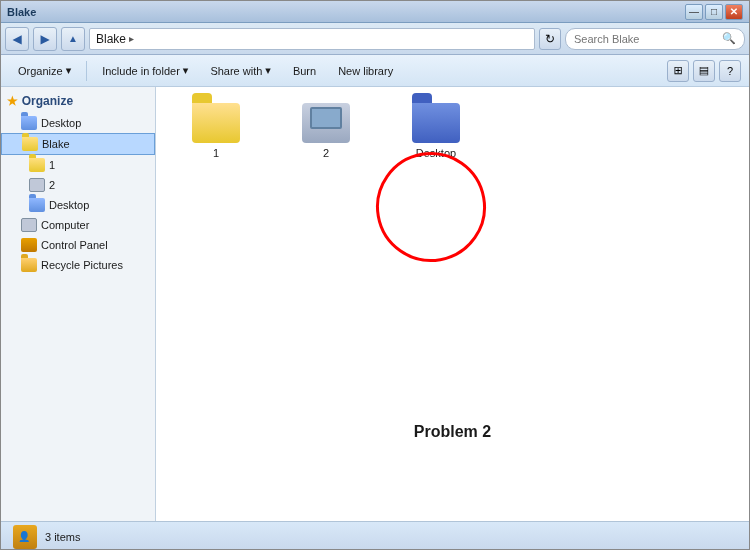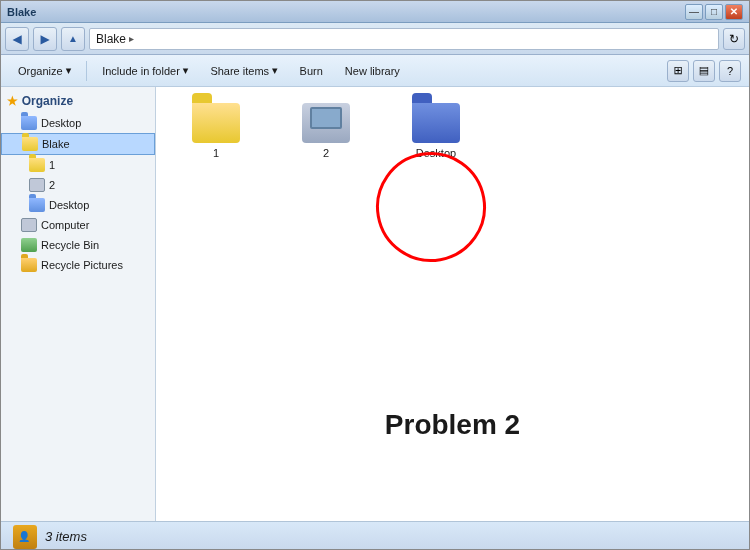--- a/index.html
+++ b/index.html
@@ -382,21 +382,21 @@
       pointer-events: none;
       transform: rotate(-10deg);
     }
 
     
     .problem-text {
       position: absolute;
       bottom: 80px;
       left: 50%;
       transform: translateX(-50%);
-      font-size: 28px;
+      font-size: 16px;
       font-weight: bold;
       color: #1a1a1a;
     }
 
     
     .status-bar {
       height: 30px;
       background: linear-gradient(to bottom, #d8e8f8, #c8d8ec);
       border-top: 1px solid #b0c4d8;
       display: flex;
@@ -409,23 +409,22 @@
       height: 24px;
       background: linear-gradient(to bottom, #e8a820, #c08010);
       border-radius: 3px;
       display: flex;
       align-items: center;
       justify-content: center;
       color: white;
       font-size: 10px;
     }
     .status-text {
-      font-size: 13px;
+      font-size: 11px;
       color: #1a1a1a;
-      font-style: italic;
     }
   </style>
 </head>
 <body>
 
 <div class="title-bar">
   <span class="title-bar-text">Blake</span>
   <div class="title-bar-buttons">
     <div class="title-btn">—</div>
     <div class="title-btn">□</div>
@@ -435,34 +434,38 @@
 
 <div class="address-bar">
   <div class="nav-btn">◀</div>
   <div class="nav-btn">▶</div>
   <div class="nav-btn" style="font-size:10px;">▲</div>
   <div class="address-path">
     <span>Blake</span>
     <span class="path-arrow">▸</span>
   </div>
   <div class="refresh-btn">↻</div>
+  <div class="search-box">
+    <input class="search-input" type="text" placeholder="Search Blake" style="">
+    <span class="search-icon-inner">🔍</span>
+  </div>
 </div>
 
 <div class="toolbar">
   <button class="toolbar-btn">
     <span>Organize</span>
     <span>▾</span>
   </button>
   <div class="toolbar-divider"></div>
   <button class="toolbar-btn">
     <span>Include in folder</span>
     <span>▾</span>
   </button>
   <button class="toolbar-btn">
-    <span>Share items</span>
+    <span>Share with</span>
     <span>▾</span>
   </button>
   <button class="toolbar-btn">
     <span>Burn</span>
   </button>
   <button class="toolbar-btn">
     <span>New library</span>
   </button>
   <div class="toolbar-right">
     <div class="view-btn">⊞</div>
@@ -506,25 +509,25 @@
       <span class="folder-icon special"></span>
       <span>Desktop</span>
     </div>
 
     <div class="sidebar-item">
       <span class="computer-icon"></span>
       <span>Computer</span>
     </div>
 
 
-
     <div class="sidebar-item">
-      <span class="recycle-icon"></span>
-      <span>Recycle Bin</span>
-    </div>
+      <span class="cp-icon"></span>
+      <span>Control Panel</span>
+    </div>
+
 
     <div class="sidebar-item">
       <span class="thread-icon"></span>
       <span>Recycle Pictures</span>
     </div>
   </div>
 
   <div class="file-area">
     <div class="file-grid">
 

